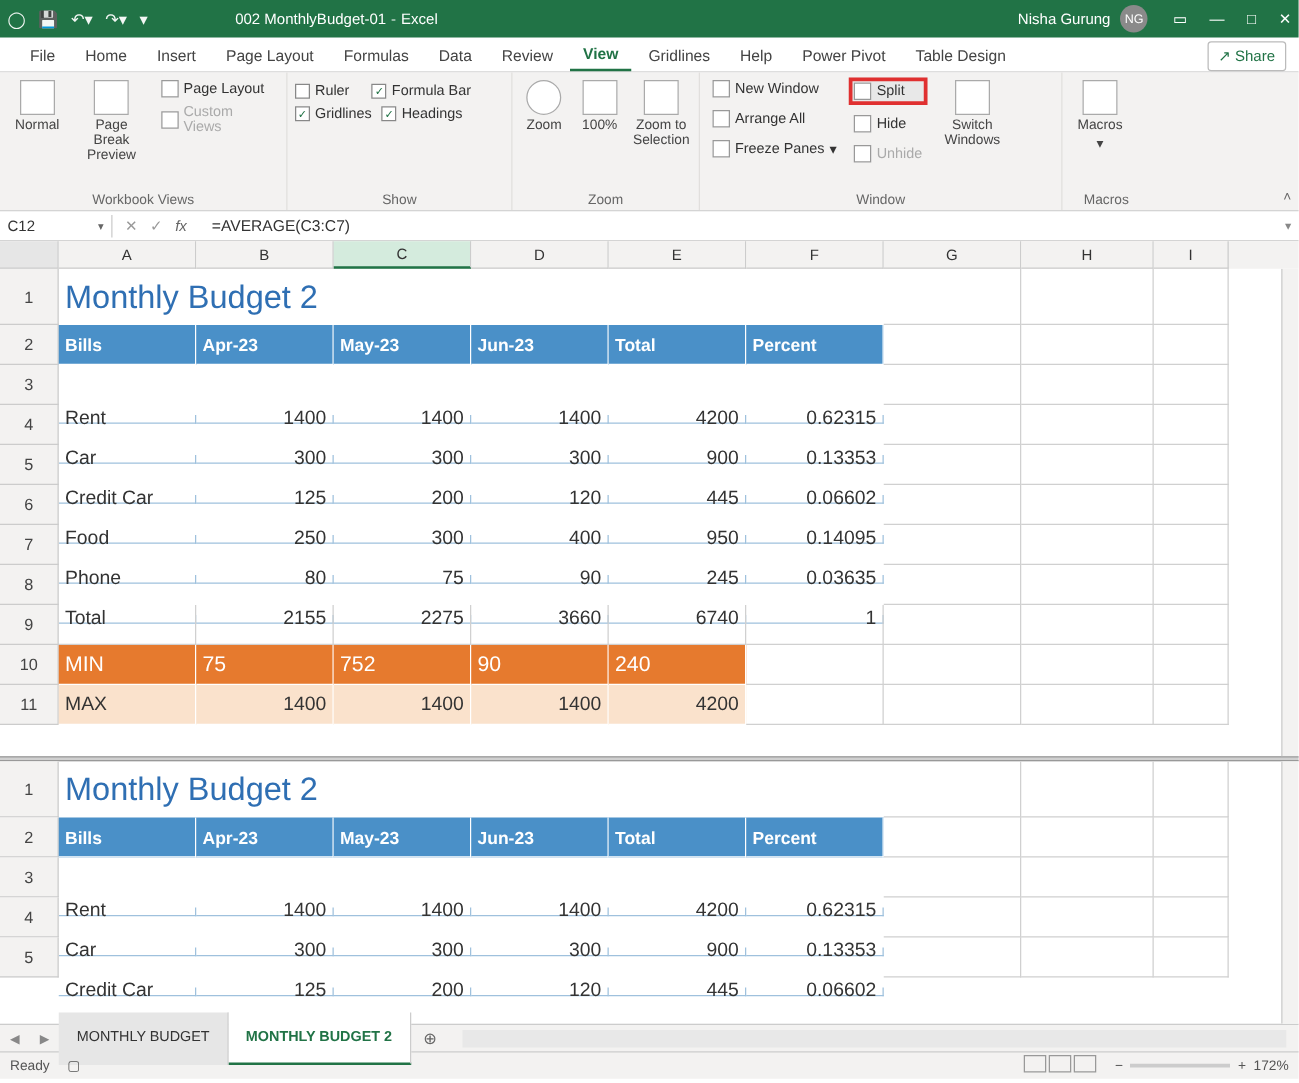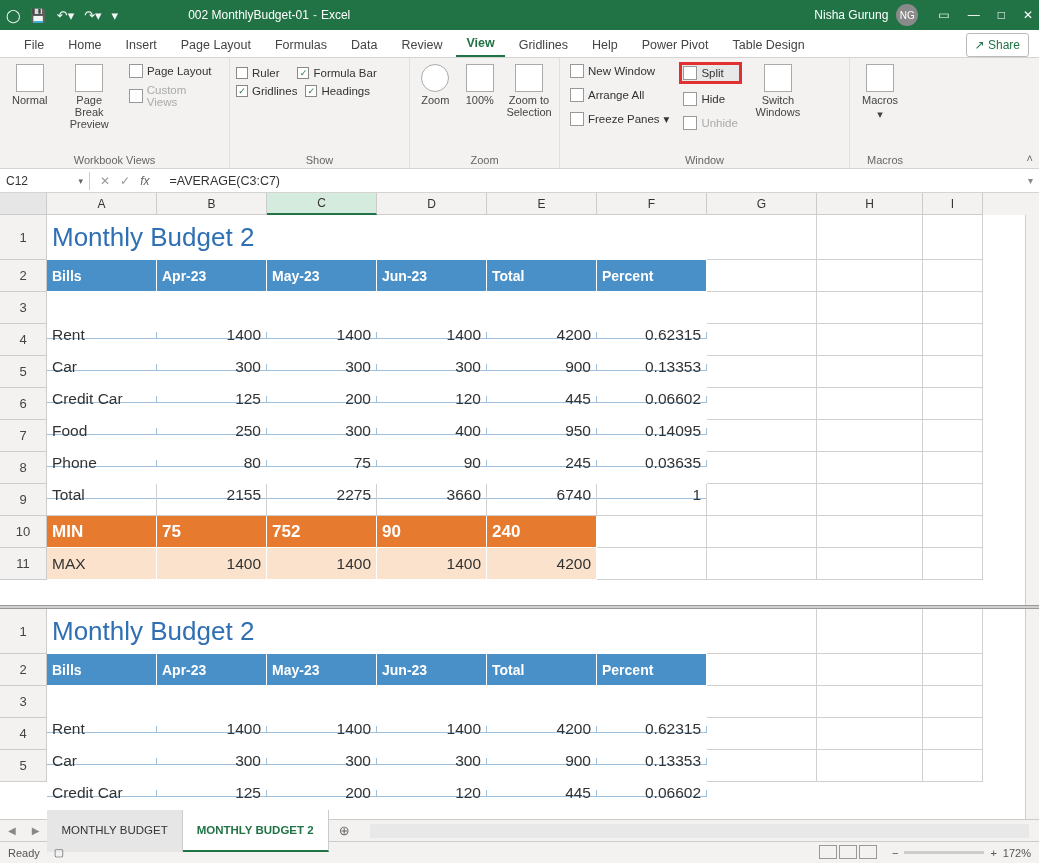--- a/index.html
+++ b/index.html
@@ -63,21 +63,21 @@
 .panes { flex:1; display:flex; flex-direction:column; }
 .pane { overflow:hidden; position:relative; }
 .row { display:flex; height:32px; }
 .row.tall { height:45px; }
 .rowhdr { width:47px; border-right:1px solid #ccc; border-bottom:1px solid #ccc; background:#f3f2f1; display:flex; align-items:center; justify-content:center; font-size:13px; color:#444; }
 .cell { border-right:1px solid #d0d0d0; border-bottom:1px solid #d0d0d0; padding:3px 5px; display:flex; align-items:center; font-size:15.5px; }
 .cell.r { justify-content:flex-end; }
 .cell.title { font-size:26px; color:#2f6fb3; font-weight:400; }
 .cell.hdr { background:#4a90c8; color:#fff; font-weight:600; border-color:#fff; font-size:14px; }
 .cell.tbl { border-color:#9fc1dd;margin-top:40px; }
-.cell.min { background:#e67a2e; color:#fff; font-weight:700; font-size:17px; border-color:#fff;text-align:center; }
+.cell.min { background:#e67a2e; color:#fff; font-weight:400; font-size:17px; border-color:#fff;text-align:center; }
 .cell.max { background:#fae2cc; border-color:#fff; }
 .split-line { height:4px; background:#d0d0d0; border-top:1px solid #999; border-bottom:1px solid #999; cursor:row-resize; }
 .vscroll { position:absolute; right:0; top:0; bottom:0; width:14px; background:#f3f2f1; border-left:1px solid #ccc; }
 
 
 .sheettabs { height:22px; background:#f3f2f1; border-top:1px solid #ccc; display:flex; align-items:center; }
 .sheettabs .nav { padding:0 8px; color:#888; font-size:10px; }
 .sheettabs .stab { padding:14px 14px; font-size:11.5px; border-right:1px solid #ccc; background:#e6e6e6; cursor:pointer; }
 .sheettabs .stab.active { background:#fff; color:#217346; font-weight:700; border-bottom:2px solid #217346; }
 .sheettabs .add { padding:0 10px; font-size:13px; color:#666; cursor:pointer; }

